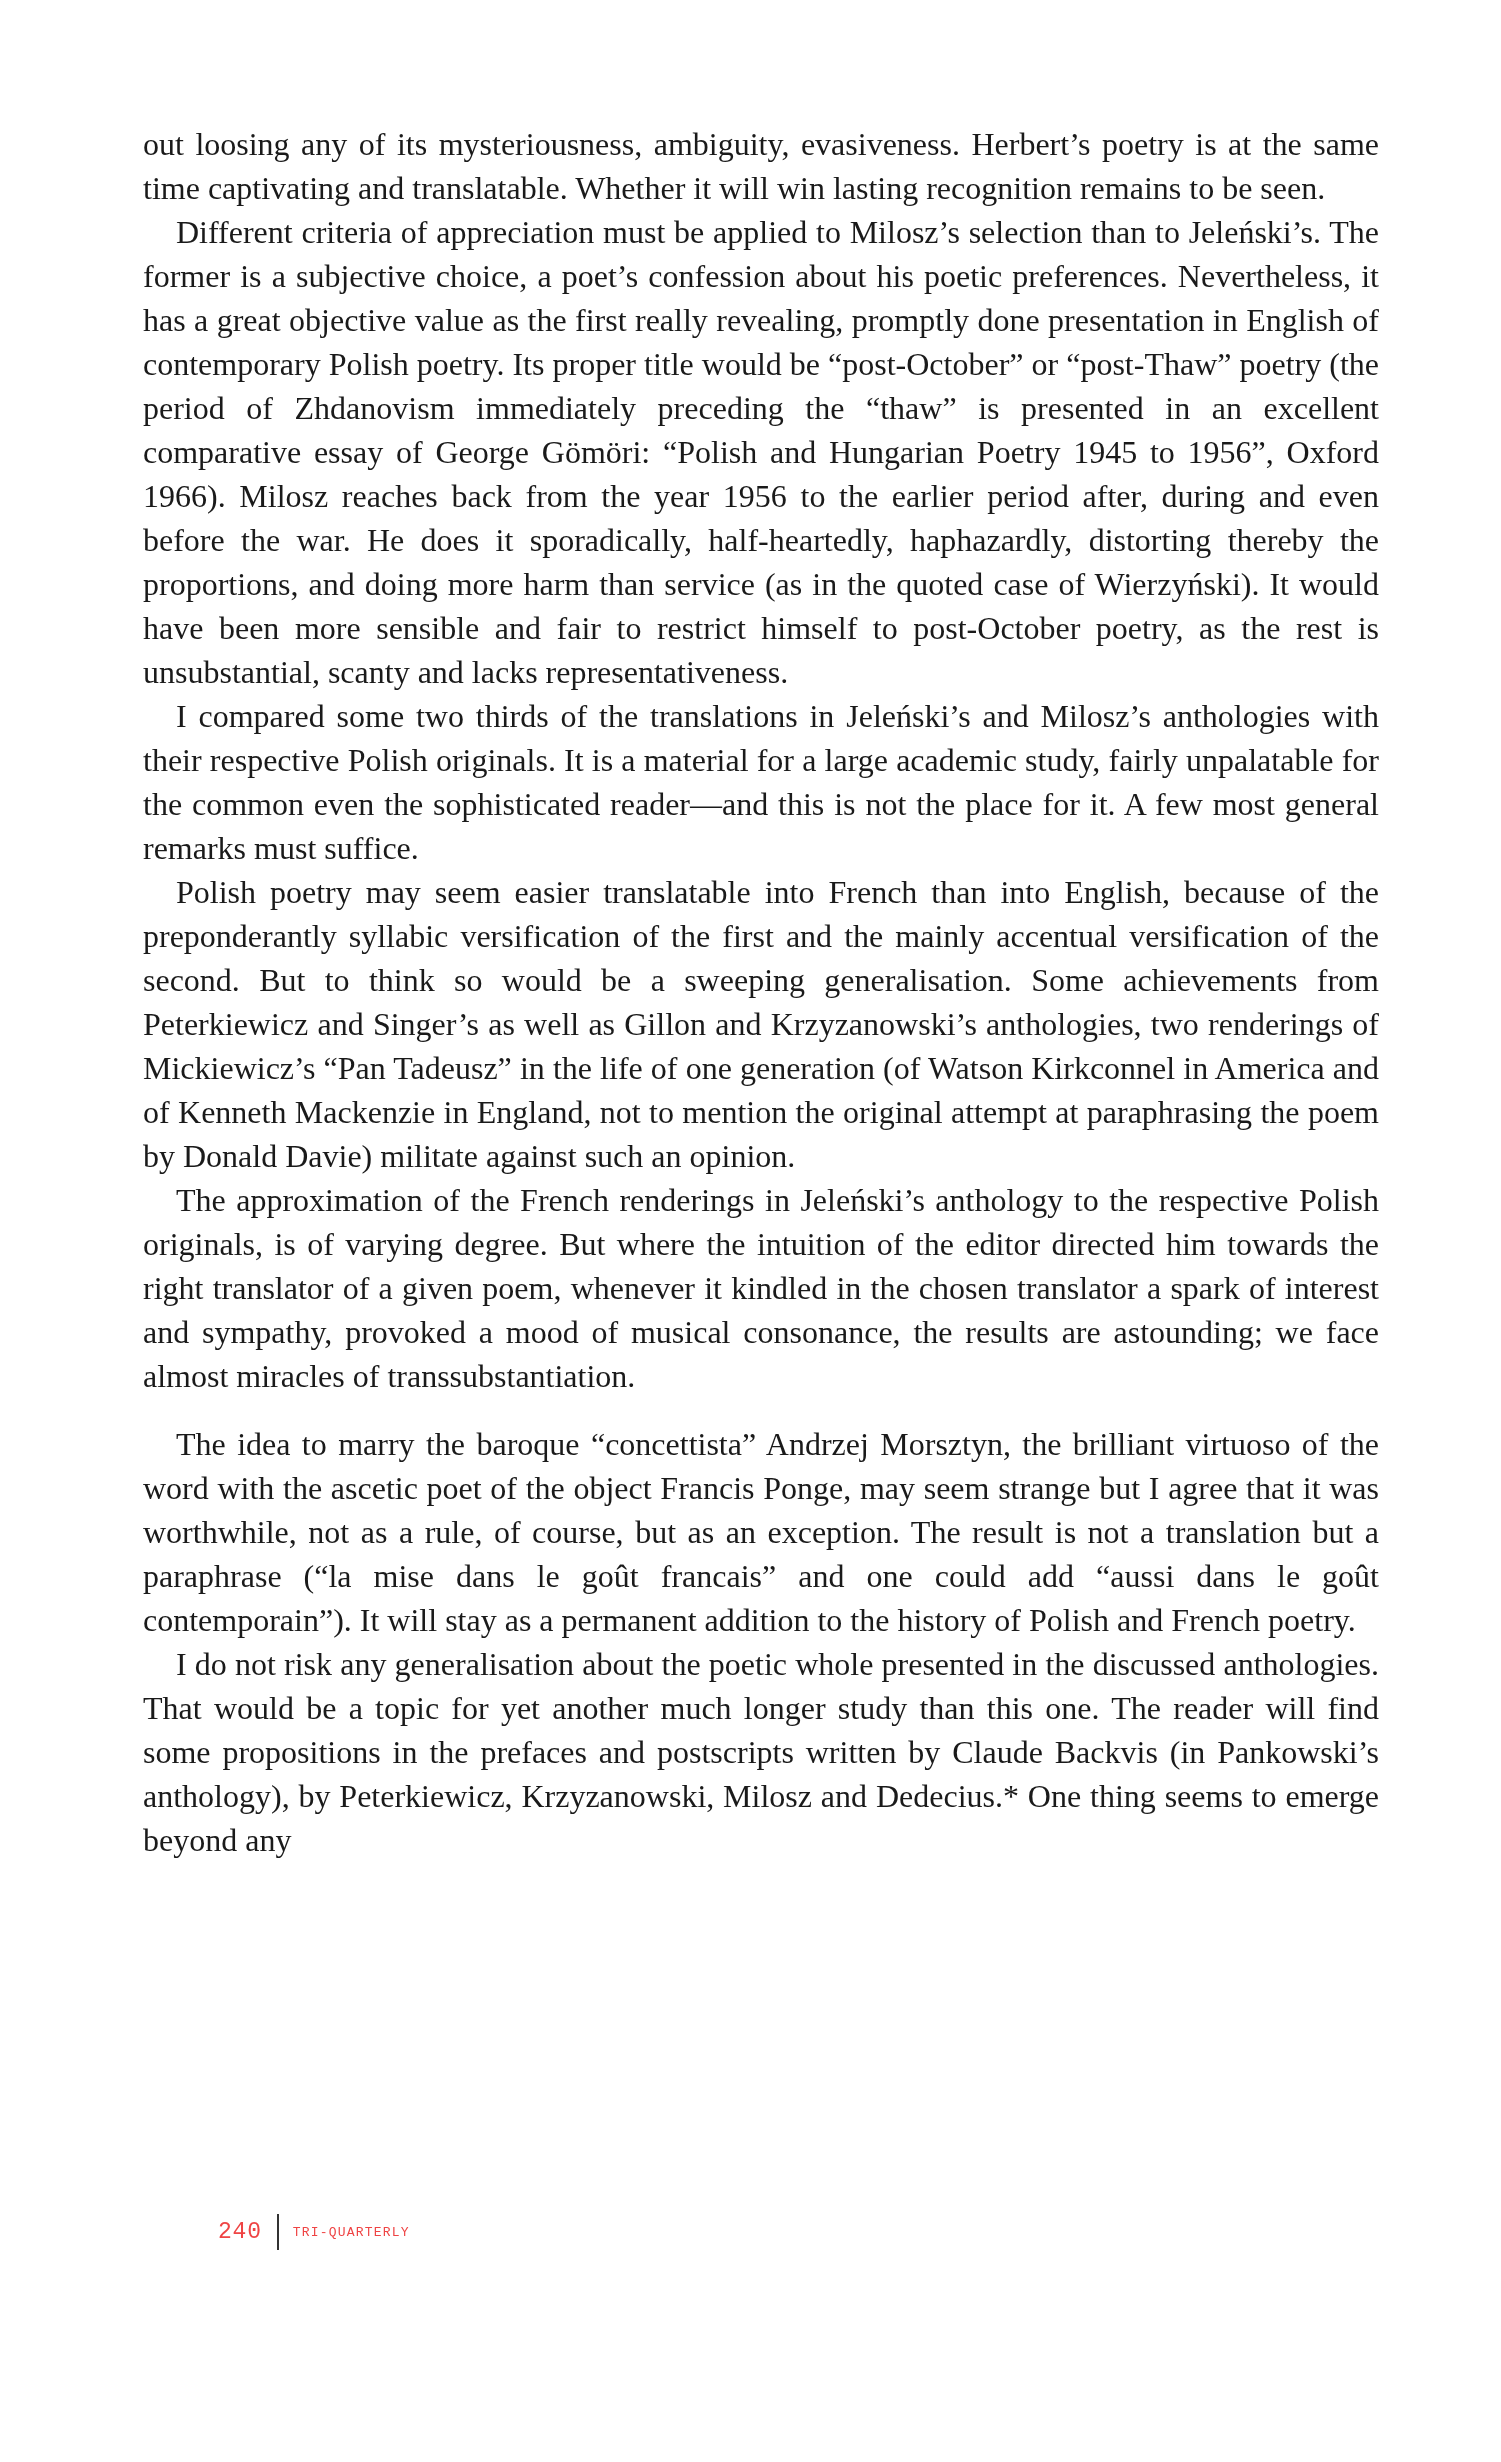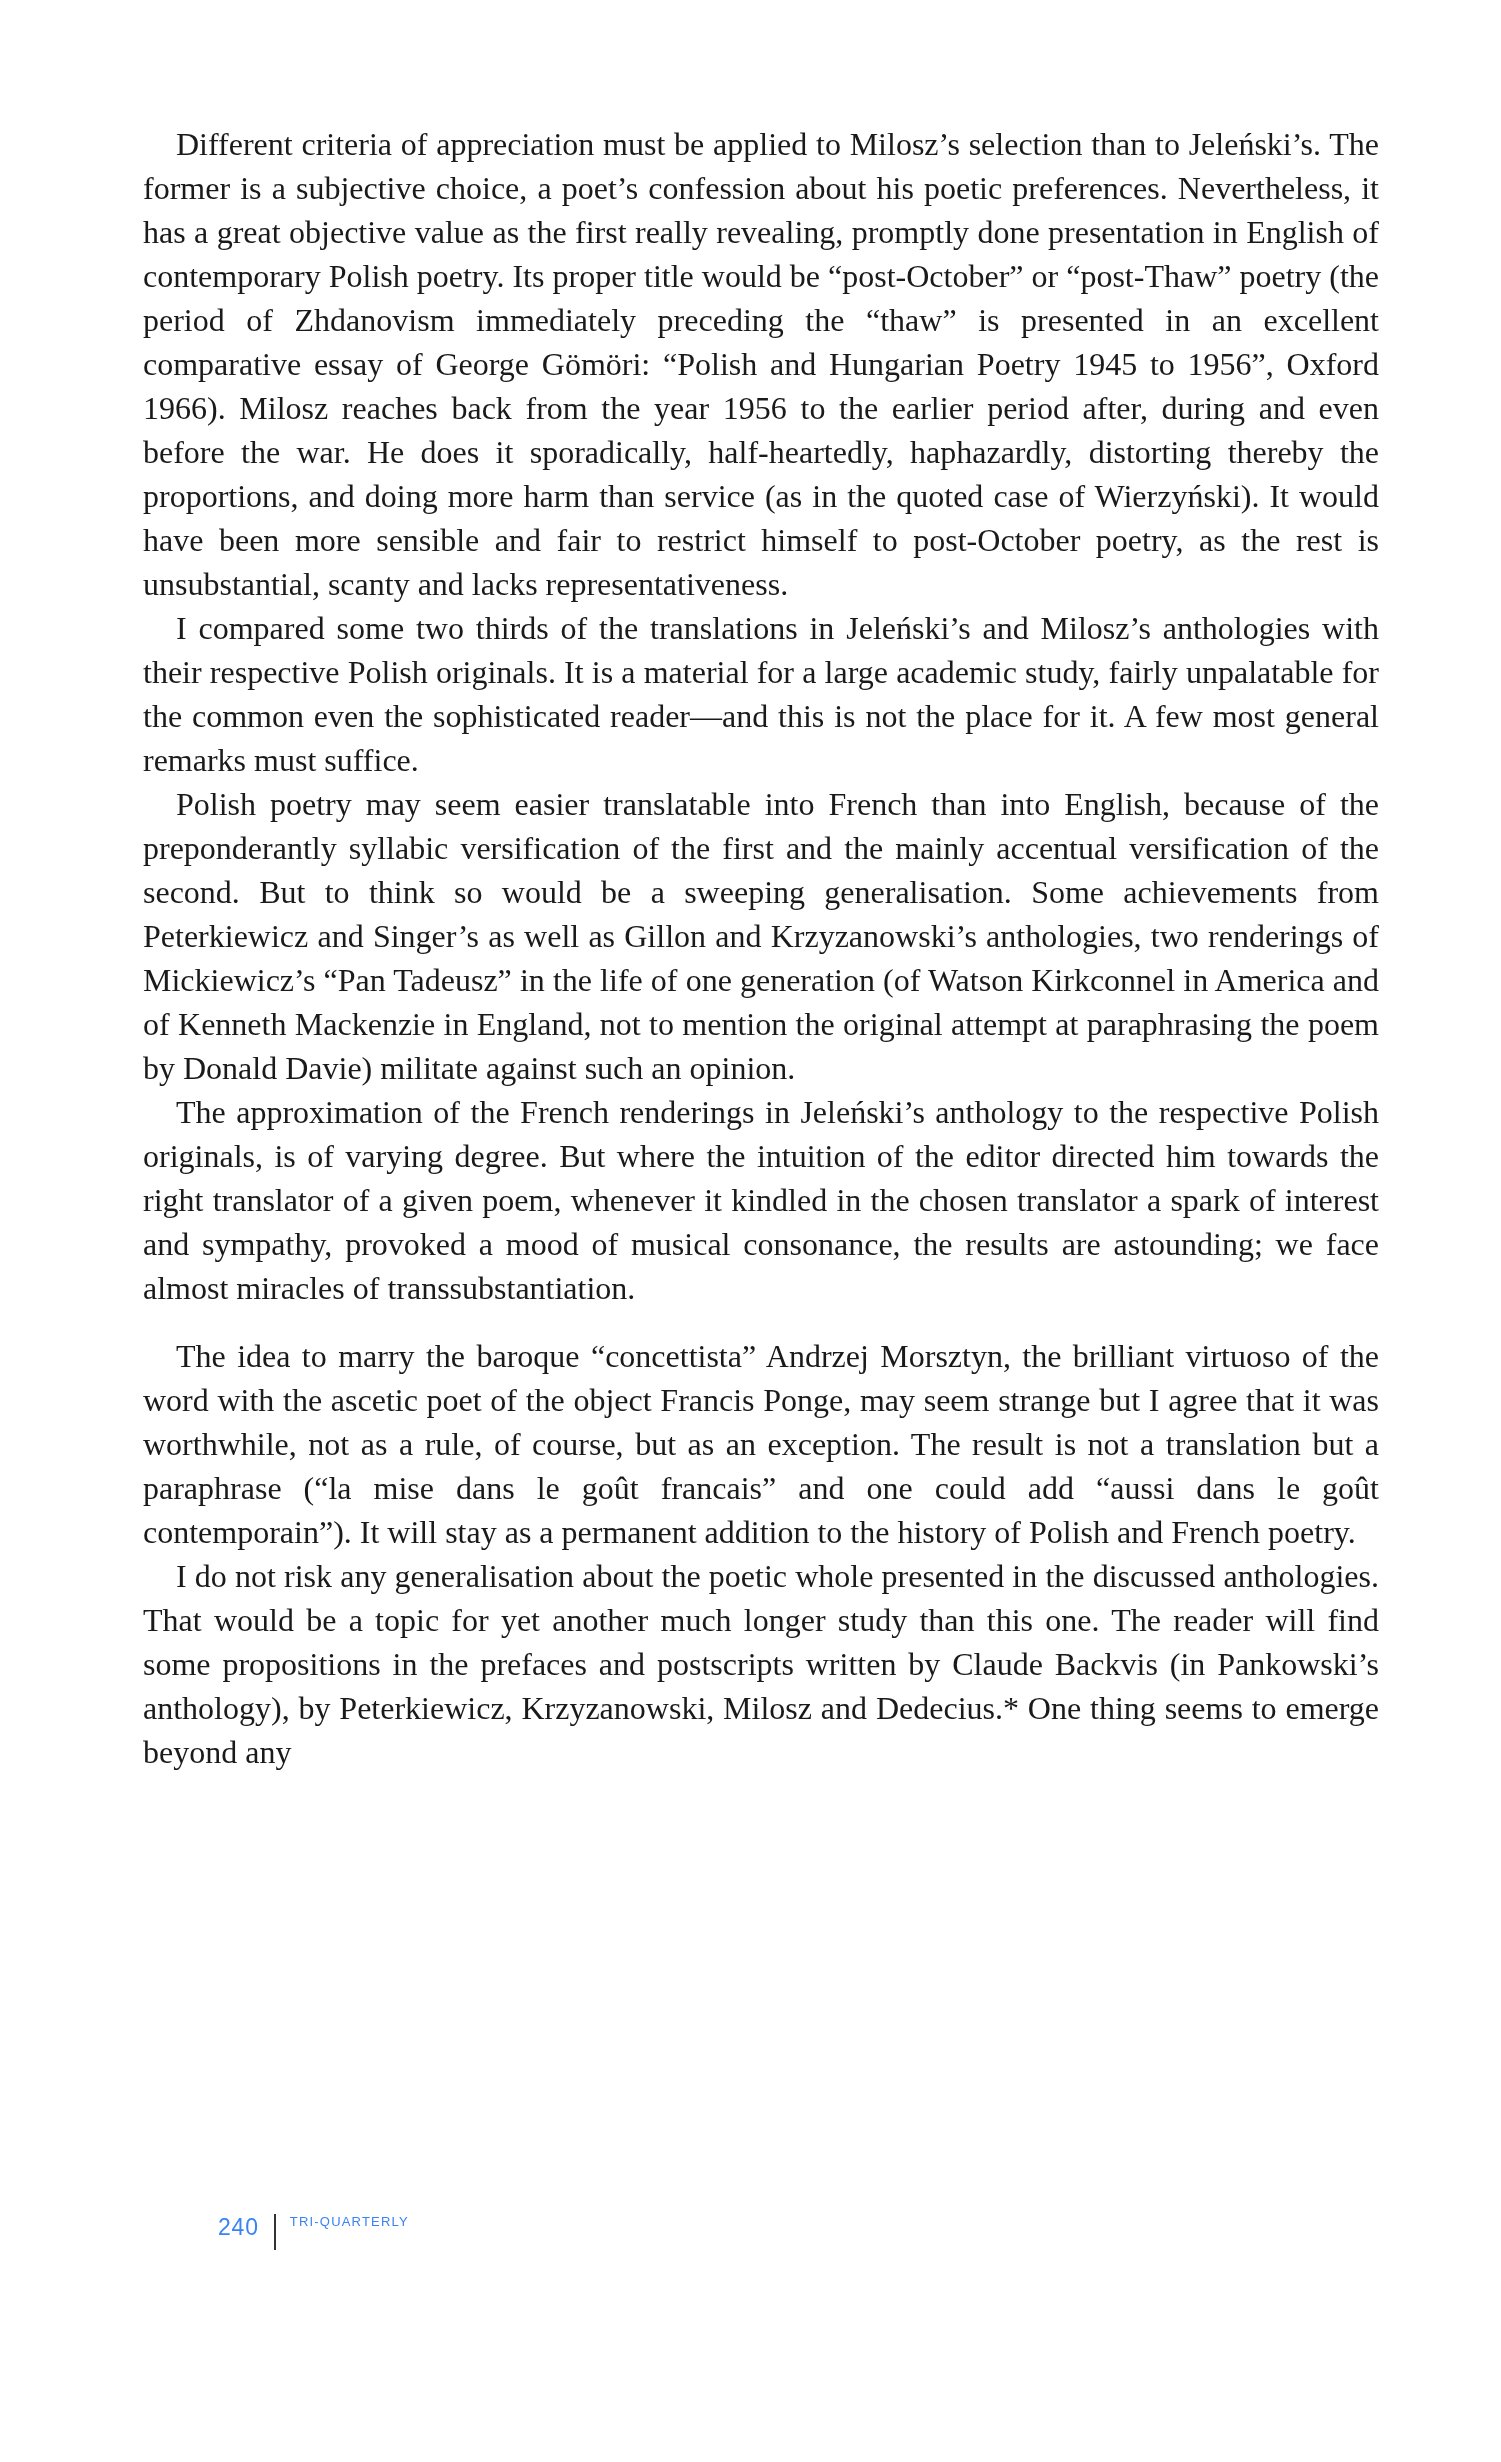--- a/index.html
+++ b/index.html
@@ -4,30 +4,31 @@
 <style>
   html, body { margin:0; padding:0; background:#ffffff; }
   body { width:1501px; height:2462px; position:relative; overflow:hidden; }
   .page { position:absolute; left:143px; top:122px; width:1236px;
     font-family:"Liberation Serif","DejaVu Serif",serif; color:#1a1a1a;
     font-size:32px; line-height:44px; text-align:justify; }
   .para { margin:0; text-indent:33px; }
   .para.noindent { text-indent:0; }
   .para.gap { margin-top:24px; }
   .footer { position:absolute; left:218px; top:2214px; height:36px;
-    display:flex; font-family:Liberation Sans, sans-serif;
-    color:#3b82f6; }
+    display:flex; align-items:center; font-family:Liberation Mono, monospace;
+    color:#ef4444; }
   .folio { font-size:23px; letter-spacing:0.8px; }
   .divider { width:1.5px; height:36px; background:#333; margin:0 14px 0 15.5px; }
   .journal { font-size:13px; letter-spacing:1.2px; }
 </style>
 </head>
 <body>
 
 <div class="page">
+  <p class="para noindent">out loosing any of its mysteriousness, ambiguity, evasiveness. Herbert’s poetry is at the same time captivating and translatable. Whether it will win lasting recognition remains to be seen.</p>
   <p class="para">Different criteria of appreciation must be applied to Milosz’s selection than to Jeleński’s. The former is a subjective choice, a poet’s confession about his poetic preferences. Nevertheless, it has a great objective value as the first really revealing, promptly done presentation in English of contemporary Polish poetry. Its proper title would be “post-October” or “post-Thaw” poetry (the period of Zhdanovism immediately preceding the “thaw” is presented in an excellent comparative essay of George Gömöri: “Polish and Hungarian Poetry 1945 to 1956”, Oxford 1966). Milosz reaches back from the year 1956 to the earlier period after, during and even before the war. He does it sporadically, half-heartedly, haphazardly, distorting thereby the proportions, and doing more harm than service (as in the quoted case of Wierzyński). It would have been more sensible and fair to restrict himself to post-October poetry, as the rest is unsubstantial, scanty and lacks representativeness.</p>
   <p class="para">I compared some two thirds of the translations in Jeleński’s and Milosz’s anthologies with their respective Polish originals. It is a material for a large academic study, fairly unpalatable for the common even the sophisticated reader—and this is not the place for it. A few most general remarks must suffice.</p>
   <p class="para">Polish poetry may seem easier translatable into French than into English, because of the preponderantly syllabic versification of the first and the mainly accentual versification of the second. But to think so would be a sweeping generalisation. Some achievements from Peterkiewicz and Singer’s as well as Gillon and Krzyzanowski’s anthologies, two renderings of Mickiewicz’s “Pan Tadeusz” in the life of one generation (of Watson Kirkconnel in America and of Kenneth Mackenzie in England, not to mention the original attempt at paraphrasing the poem by Donald Davie) militate against such an opinion.</p>
   <p class="para">The approximation of the French renderings in Jeleński’s anthology to the respective Polish originals, is of varying degree. But where the intuition of the editor directed him towards the right translator of a given poem, whenever it kindled in the chosen translator a spark of interest and sympathy, provoked a mood of musical consonance, the results are astounding; we face almost miracles of transsubstantiation.</p>
   <p class="para gap">The idea to marry the baroque “concettista” Andrzej Morsztyn, the brilliant virtuoso of the word with the ascetic poet of the object Francis Ponge, may seem strange but I agree that it was worthwhile, not as a rule, of course, but as an exception. The result is not a translation but a paraphrase (“la mise dans le goût francais” and one could add “aussi dans le goût contemporain”). It will stay as a permanent addition to the history of Polish and French poetry.</p>
   <p class="para">I do not risk any generalisation about the poetic whole presented in the discussed anthologies. That would be a topic for yet another much longer study than this one. The reader will find some propositions in the prefaces and postscripts written by Claude Backvis (in Pankowski’s anthology), by Peterkiewicz, Krzyzanowski, Milosz and Dedecius.* One thing seems to emerge beyond any</p>
 </div>
 
 <div class="footer">
   <span class="folio">240</span>

